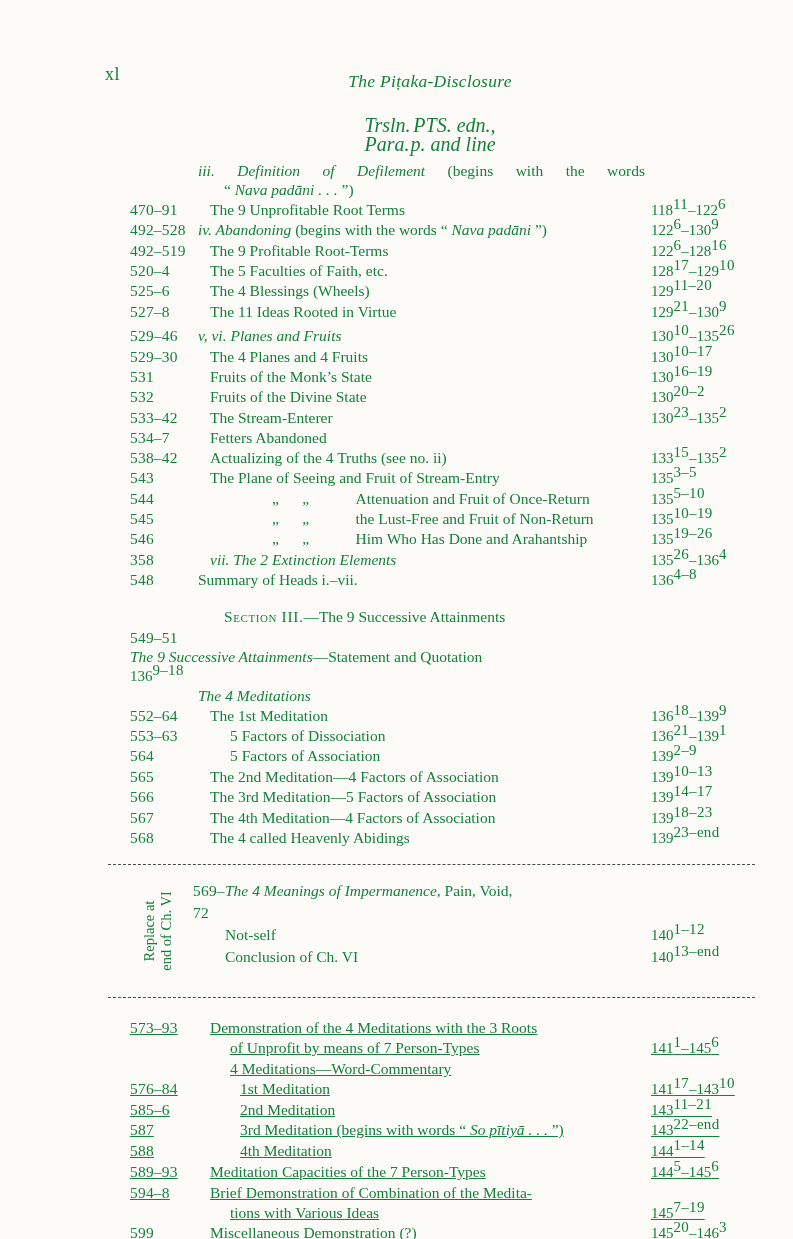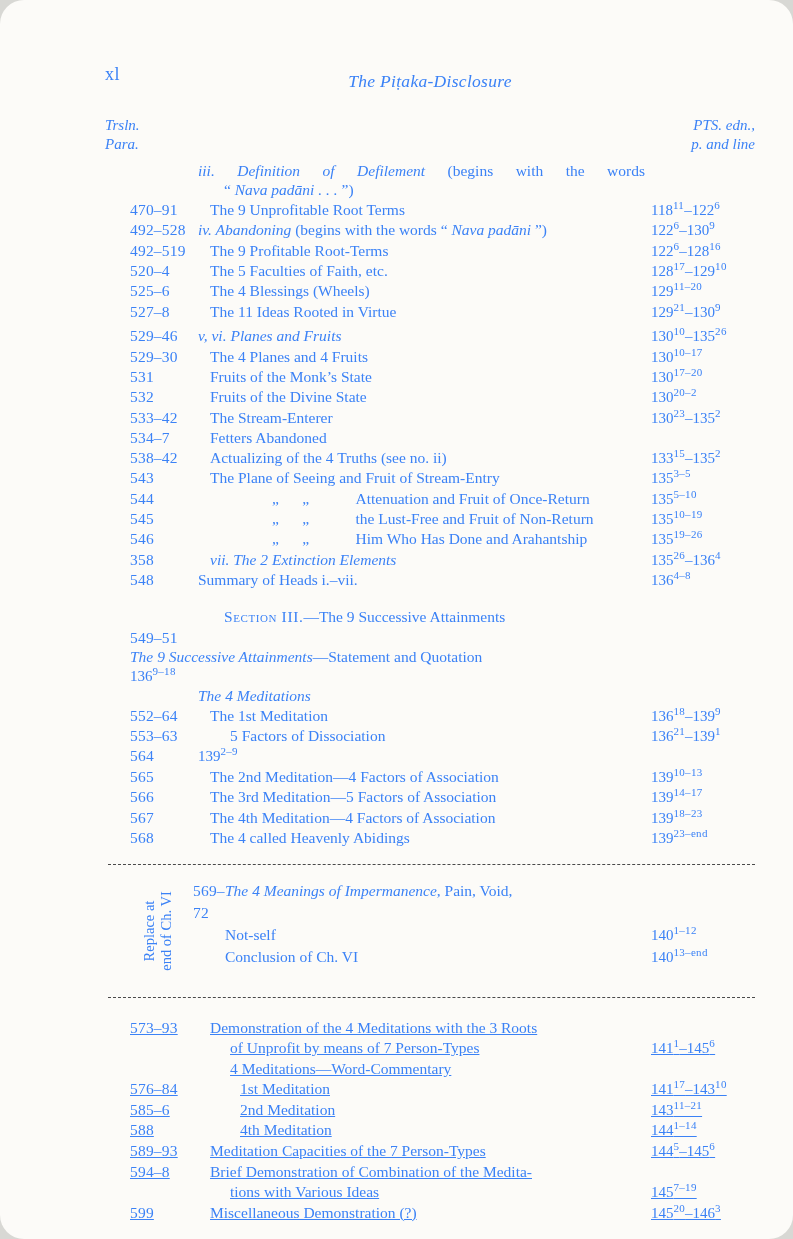--- a/index.html
+++ b/index.html
@@ -1,41 +1,40 @@
 <!DOCTYPE html>
 <html><head>
 <meta charset="utf-8">
 <style>
   html,body { margin:0; padding:0; background:#d8d8d4; }
   .page {
     position:relative;
     width:793px; height:1239px;
     margin:0 auto;
     background:#fcfbf8;
-    color:#3b82f6;
+    color:#15803d;
     font-family:"Liberation Serif", serif;
     overflow:hidden;
-    border-radius:24px;
   }
   
   .page-head { position:relative; height:24px; margin:64px 38px 0 105px; }
   .pgnum { position:absolute; left:0; top:0; font-size:18px; letter-spacing:0.5px; }
   .runtitle { position:absolute; left:0; right:0; text-align:center; top:7px;
               font-style:italic; font-size:17.5px; letter-spacing:0.3px; }
   
-  .colheads { display:flex; justify-content:space-between;
-              margin:28px 38px 0 105px; font-style:italic; font-size:15px; line-height:19px; }
+  .colheads { display:flex; justify-content:center;
+              margin:28px 38px 0 105px; font-style:italic; font-size:20px; line-height:19px; }
   .colheads .right { text-align:right; }
   
   .toc { margin:7px 38px 4px 130px; }
   .row { display:flex; align-items:baseline; line-height:19.4px; font-size:15.5px; }
   .para { width:68px; flex:none; letter-spacing:0.2px; }
   .desc { flex:1; min-width:0; }
   .ref  { width:104px; flex:none; font-size:15px; white-space:nowrap; }
-  .ref sup { font-size:11px; line-height:0; letter-spacing:0.3px; }
+  .ref sup { font-size:15px; line-height:0; letter-spacing:0.3px; }
   .it { font-style:italic; }
   .sc { font-variant:small-caps; letter-spacing:0.6px; }
   .just { text-align:justify; text-align-last:justify; padding-right:6px; }
   .ind-0{padding-left:0}
   .ind-1{padding-left:12px}
   .ind-2{padding-left:26px}
   .ind-3{padding-left:32px}
   .ind-4{padding-left:42px}
   .ind-5{padding-left:74px}
   
@@ -127,21 +126,21 @@
           <span class="ref">130<sup>10</sup>–135<sup>26</sup></span>
         </div>
         <div class="row">
           <span class="para">529–30</span>
           <span class="desc ind-1"><span>The 4 Planes and 4 Fruits</span></span>
           <span class="ref">130<sup>10–17</sup></span>
         </div>
         <div class="row">
           <span class="para">531</span>
           <span class="desc ind-1"><span>Fruits of the Monk’s State</span></span>
-          <span class="ref">130<sup>17–20</sup></span>
+          <span class="ref">130<sup>16–19</sup></span>
         </div>
         <div class="row">
           <span class="para">532</span>
           <span class="desc ind-1"><span>Fruits of the Divine State</span></span>
           <span class="ref">130<sup>20–2</sup></span>
         </div>
         <div class="row">
           <span class="para">533–42</span>
           <span class="desc ind-1"><span>The Stream-Enterer</span></span>
           <span class="ref">130<sup>23</sup>–135<sup>2</sup></span>
@@ -206,20 +205,21 @@
           <span class="desc ind-1"><span>The 1st Meditation</span></span>
           <span class="ref">136<sup>18</sup>–139<sup>9</sup></span>
         </div>
         <div class="row">
           <span class="para">553–63</span>
           <span class="desc ind-3"><span>5 Factors of Dissociation</span></span>
           <span class="ref">136<sup>21</sup>–139<sup>1</sup></span>
         </div>
         <div class="row">
           <span class="para">564</span>
+          <span class="desc ind-3"><span>5 Factors of Association</span></span>
           <span class="ref">139<sup>2–9</sup></span>
         </div>
         <div class="row">
           <span class="para">565</span>
           <span class="desc ind-1"><span>The 2nd Meditation—4 Factors of Association</span></span>
           <span class="ref">139<sup>10–13</sup></span>
         </div>
         <div class="row">
           <span class="para">566</span>
           <span class="desc ind-1"><span>The 3rd Meditation—5 Factors of Association</span></span>
@@ -281,20 +281,25 @@
           <span class="para">576–84</span>
           <span class="desc ind-4"><span>1st Meditation</span></span>
           <span class="ref">141<sup>17</sup>–143<sup>10</sup></span>
         </div>
         <div class="row">
           <span class="para">585–6</span>
           <span class="desc ind-4"><span>2nd Meditation</span></span>
           <span class="ref">143<sup>11–21</sup></span>
         </div>
         <div class="row">
+          <span class="para">587</span>
+          <span class="desc ind-4"><span>3rd Meditation (begins with words “ </span><span class="it">So pītiyā . . .</span><span> ”)</span></span>
+          <span class="ref">143<sup>22–end</sup></span>
+        </div>
+        <div class="row">
           <span class="para">588</span>
           <span class="desc ind-4"><span>4th Meditation</span></span>
           <span class="ref">144<sup>1–14</sup></span>
         </div>
         <div class="row">
           <span class="para">589–93</span>
           <span class="desc ind-1"><span>Meditation Capacities of the 7 Person-Types</span></span>
           <span class="ref">144<sup>5</sup>–145<sup>6</sup></span>
         </div>
         <div class="row">

